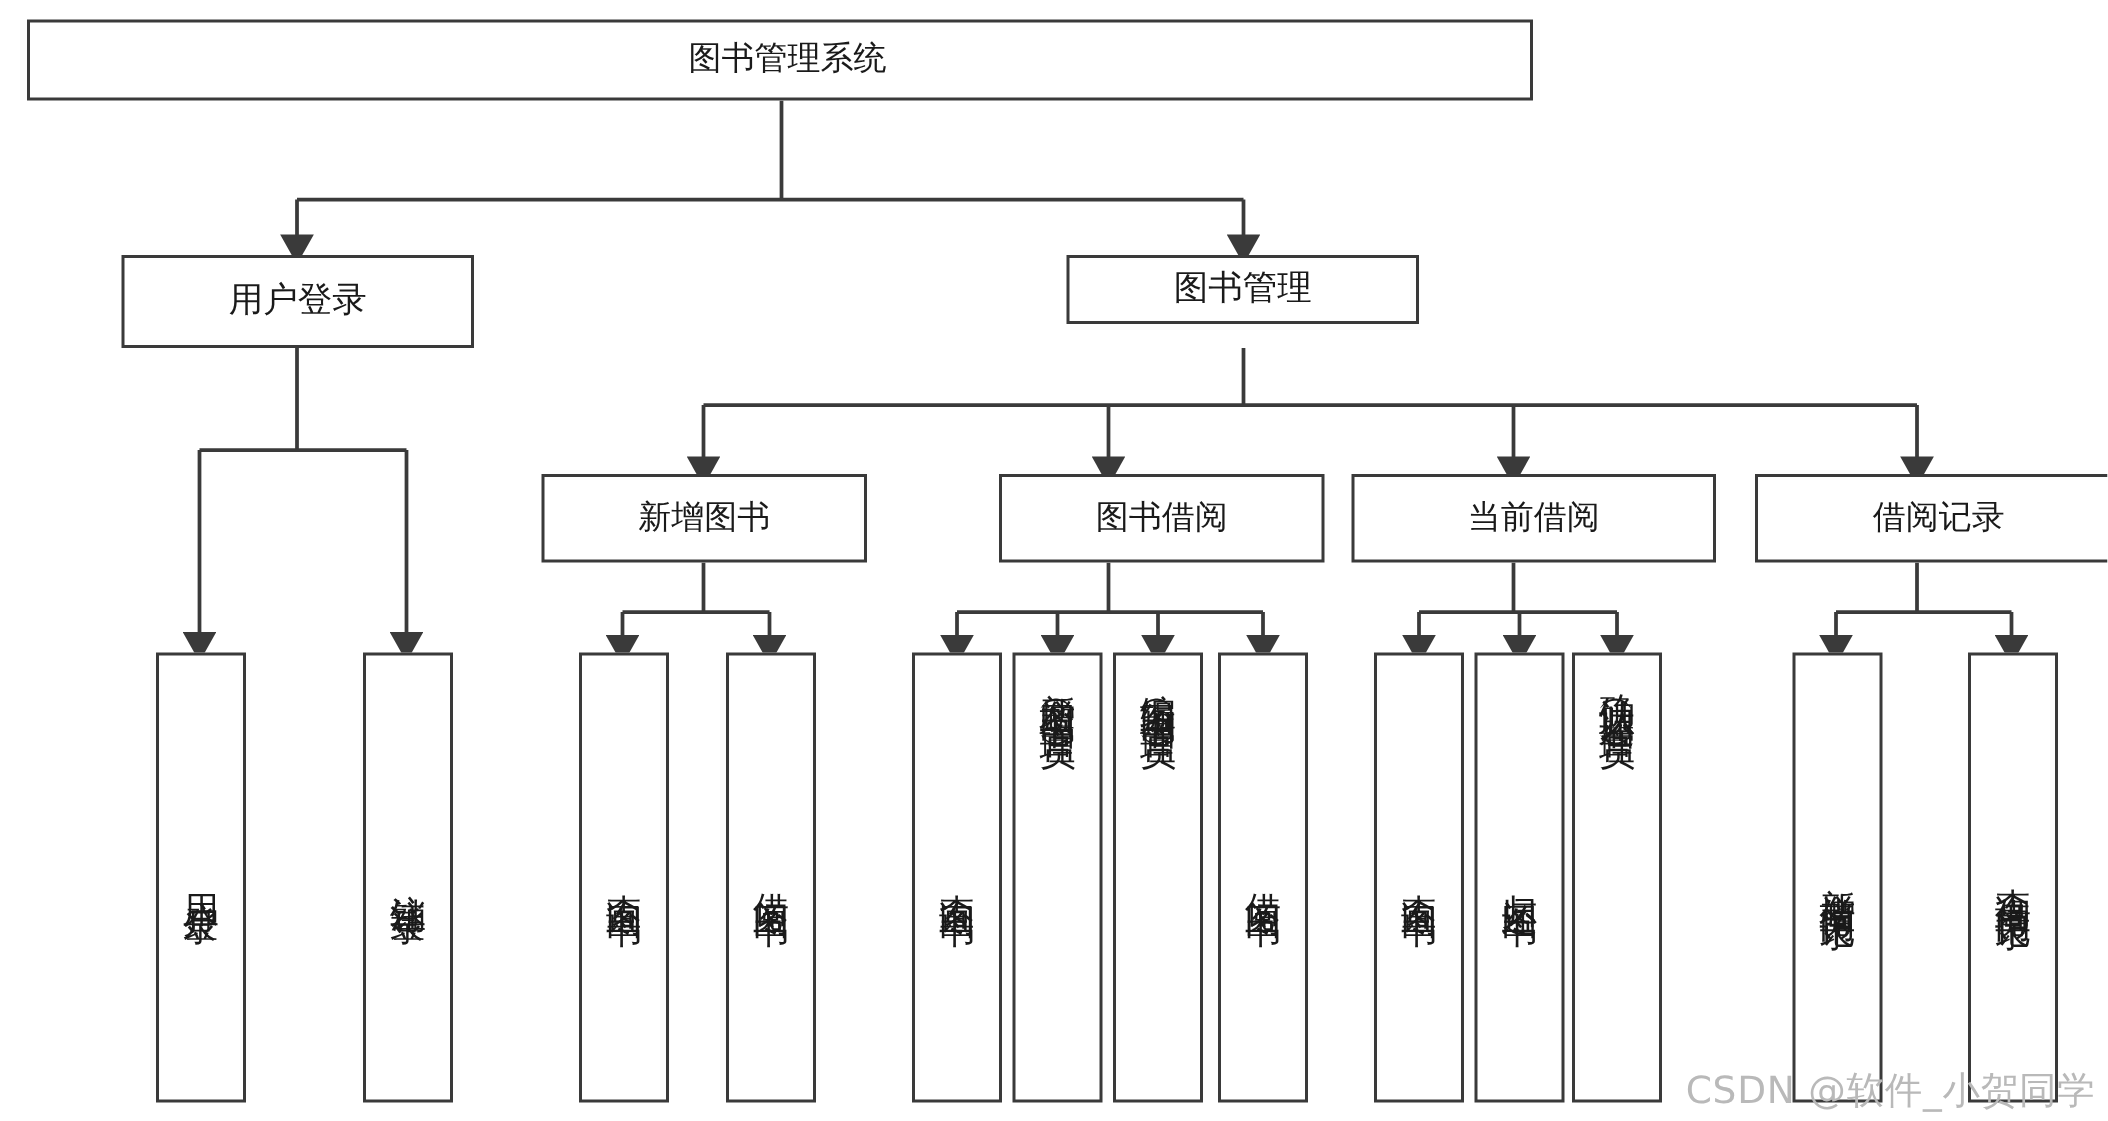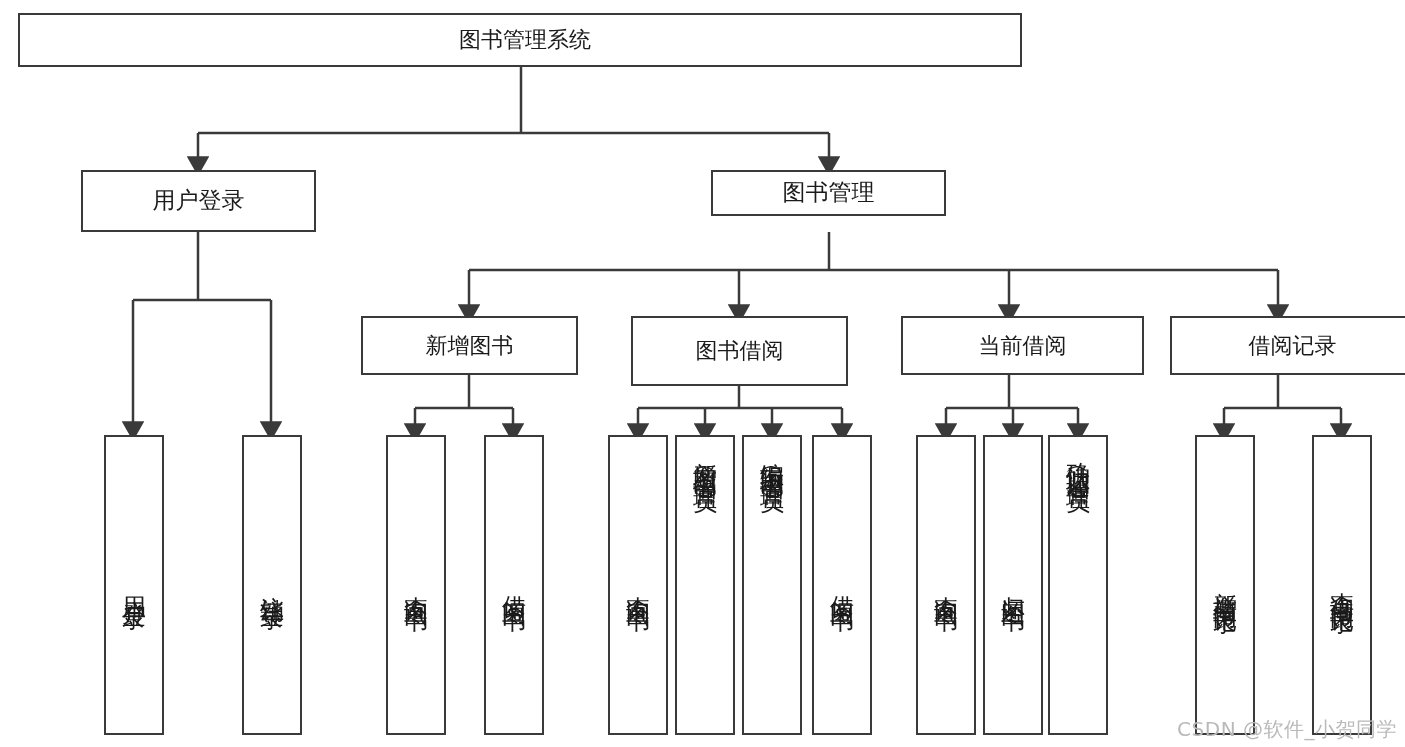--- a/index.html
+++ b/index.html
@@ -56,21 +56,21 @@
     line-height: 1;
   }
   .node.leaf.mid {
     align-items: center;
     padding-top: 0;
   }
   .watermark {
     position: absolute;
     right: 8px;
     bottom: 4px;
-    font-size: 20px;
+    font-size: 25px;
     color: #b9b9b9;
     letter-spacing: 0.5px;
     white-space: nowrap;
   }
 </style>
 </head>
 <body>
 
 <div id="canvas">
 
@@ -131,21 +131,21 @@
   <div class="node lvl2" style="left:81px; top:170px; width:235px; height:62px;">
     <span class="lbl">用户登录</span>
   </div>
   <div class="node lvl2" style="left:711px; top:170px; width:235px; height:46px;">
     <span class="lbl">图书管理</span>
   </div>
 
   <div class="node lvl3" style="left:361px; top:316px; width:217px; height:59px;">
     <span class="lbl">新增图书</span>
   </div>
-  <div class="node lvl3" style="left:631px; top:316px; width:217px; height:70px;justify-content:center;">
+  <div class="node lvl3" style="left:666px; top:316px; width:217px; height:59px;justify-content:center;">
     <span class="lbl">图书借阅</span>
   </div>
   <div class="node lvl3" style="left:901px; top:316px; width:243px; height:59px;">
     <span class="lbl">当前借阅</span>
   </div>
   <div class="node lvl3" style="left:1170px; top:316px; width:245px; height:59px;">
     <span class="lbl">借阅记录</span>
   </div>
 
   <div class="node leaf mid" style="left:104px; top:435px; width:60px; height:300px;">

